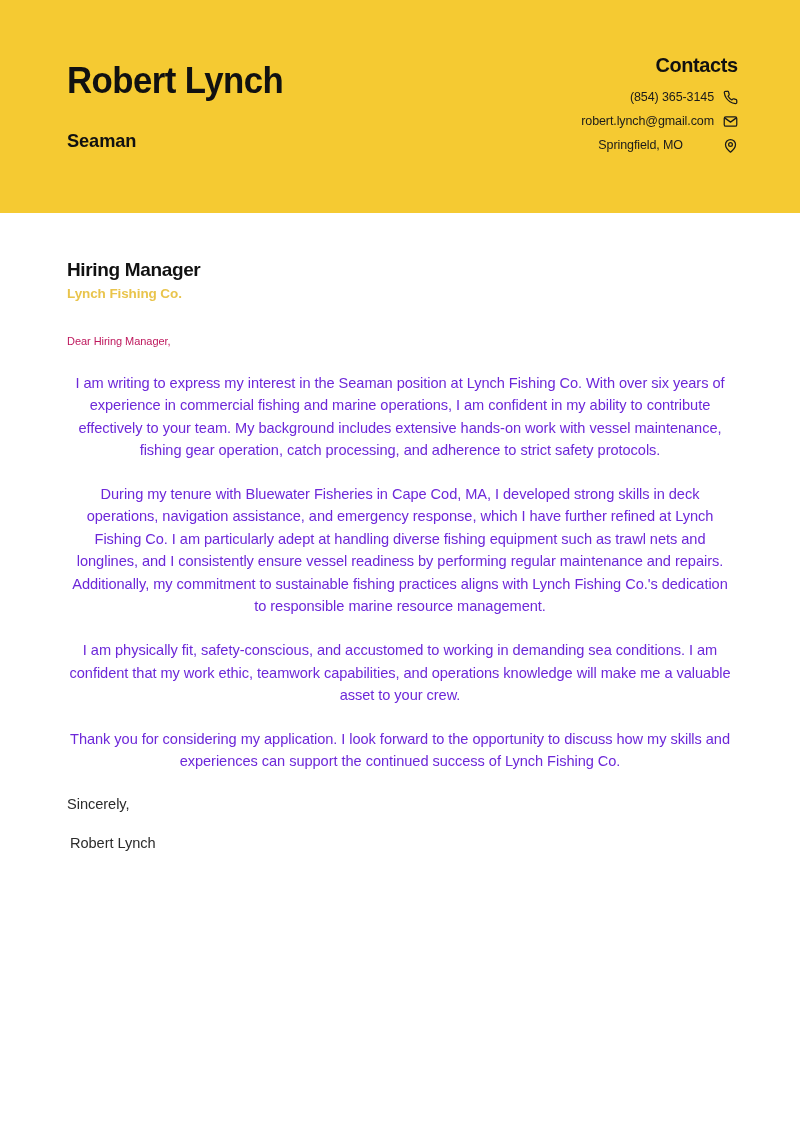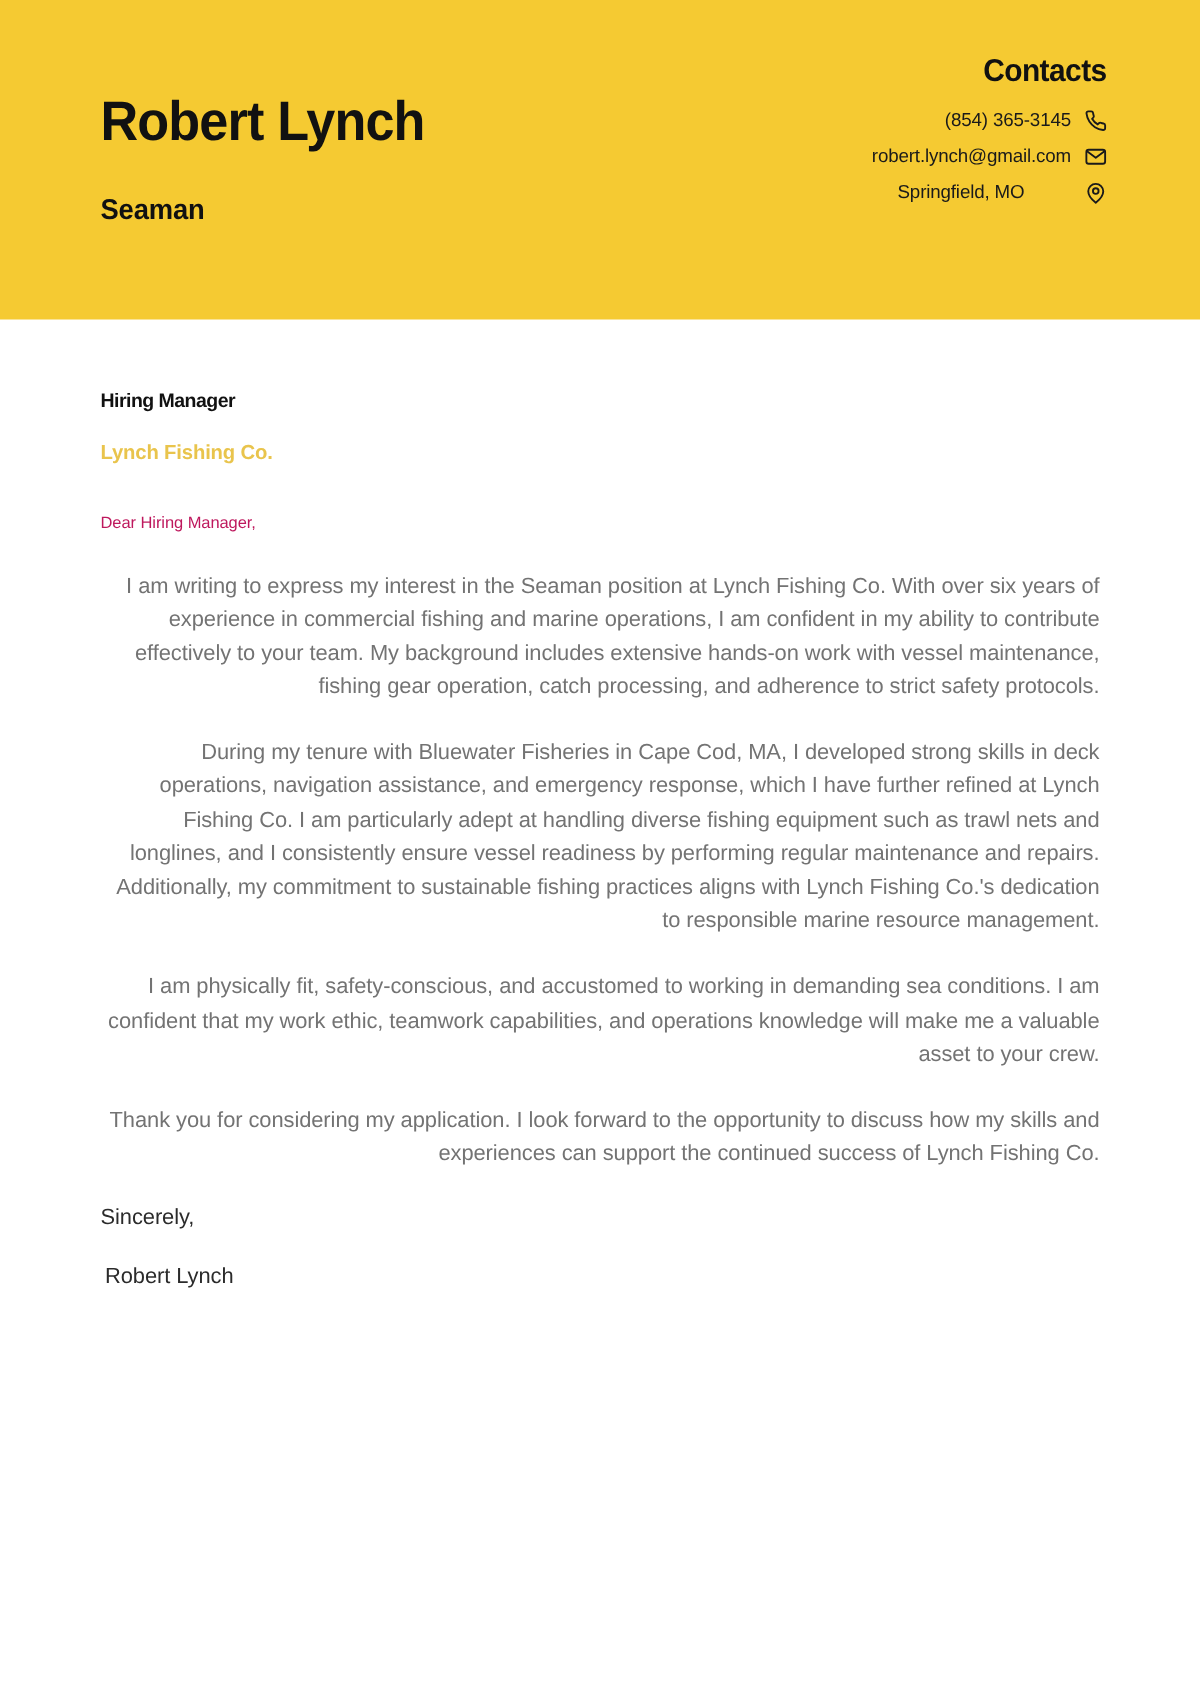--- a/index.html
+++ b/index.html
@@ -67,21 +67,21 @@
     letter-spacing: -0.1px;
     transform: scaleX(0.96);
     transform-origin: left center;
     white-space: nowrap;
   }
 
   
   .contacts {
     position: absolute;
     right: 62px;
-    top: 36px;
+    top: 53px;
     text-align: right;
     margin-left: 31px;
   }
 
   .contacts-heading {
     font-size: 21px;
     font-weight: 700;
     color: #111111;
     margin: 0 0 13px 0;
     letter-spacing: -0.4px;
@@ -131,24 +131,24 @@
 
   .to-label {
     font-size: 12.5px;
     font-weight: 700;
     color: #e9c44c;
     margin: 0 0 10px 0;
     letter-spacing: 0.1px;
   }
 
   .recipient-name {
-    font-size: 13px;
-    font-weight: 700;
-    color: #111111;
-    margin: 0 0 20px 0;
+    font-size: 19px;
+    font-weight: 700;
+    color: #111111;
+    margin: 0 0 5px 0;
     letter-spacing: -0.35px;
   }
 
   .recipient-company {
     font-size: 13.5px;
     font-weight: 700;
     color: #e9c44c;
     margin: 0;
     letter-spacing: -0.1px;
   }
@@ -161,24 +161,24 @@
     font-size: 11px;
     line-height: 1.5;
     color: #be185d;
     margin: 0 0 22px 0;
     letter-spacing: -0.05px;
   }
 
   .para {
     font-size: 14.6px;
     line-height: 1.545;
-    color: #737373;
+    color: #6d28d9;
     margin: 0 0 21px 0;
     letter-spacing: -0.05px;
-    text-align: right;
+    text-align: center;
   }
 
   .closing {
     font-size: 14.6px;
     line-height: 1.5;
     color: #2b2b2b;
     margin: 0 0 17px 0;
     letter-spacing: -0.05px;
   }
 

